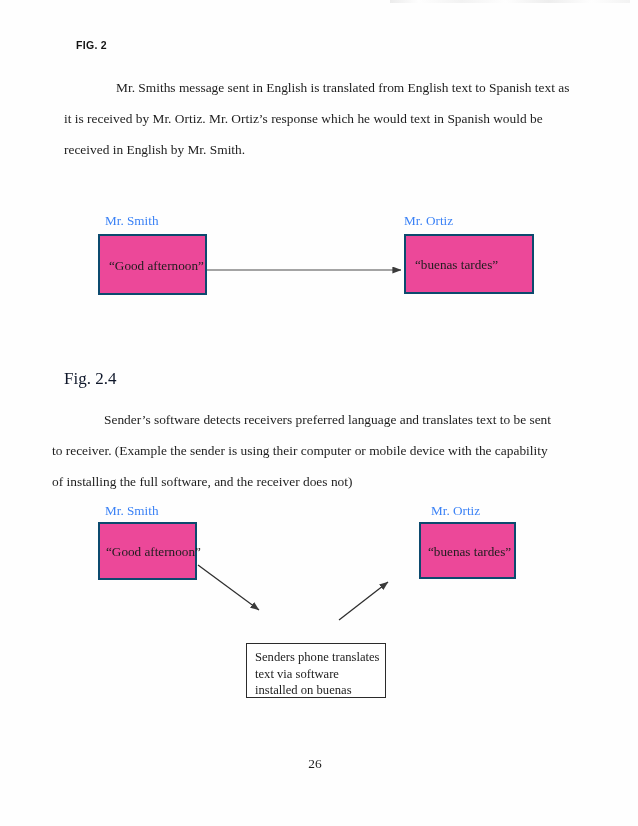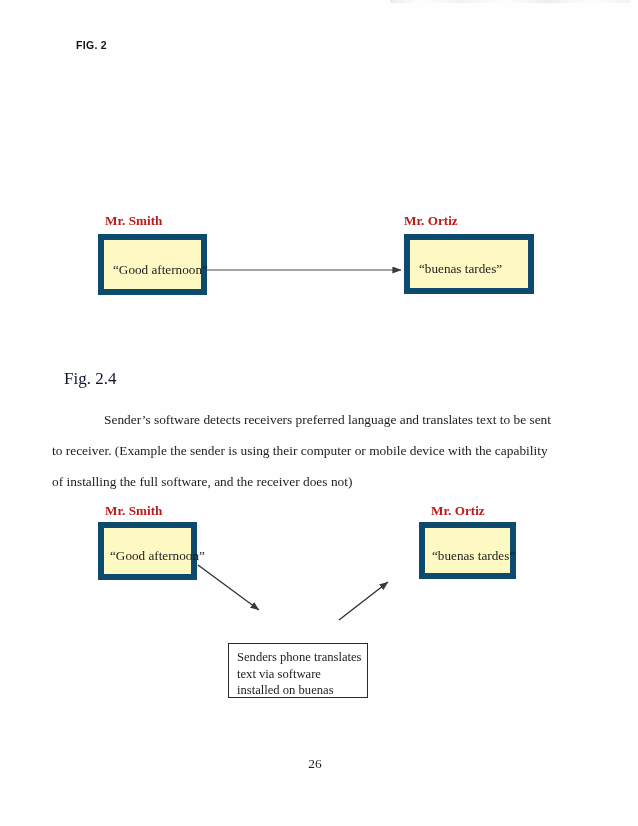--- a/index.html
+++ b/index.html
@@ -53,42 +53,42 @@
     position: absolute;
     font-size: 13.4px;
     line-height: 31px;
     color: #1d1d1d;
     text-indent: 52px;
     width: 508px;
   }
   .node-label {
     position: absolute;
     font-size: 13.2px;
-    color: #b91c1c;
+    color: #3b82f6;
     white-space: nowrap;
-    font-weight: bold;
   }
   .msg-box {
     position: absolute;
-    border: 6px solid #0c4a6e;
-    background: #fef9c3;
+    border: 2px solid #0c4a6e;
+    background: #ec4899;
     box-sizing: border-box;
   }
   .msg-box .msg-text {
     position: absolute;
     font-size: 13.2px;
     color: #1d1d1d;
     white-space: nowrap;
   }
   .note-box {
     position: absolute;
     border: 1px solid #2b2b2b;
     background: #ffffff;
     box-sizing: border-box;
     padding: 5px 7px 2px 8px;
+    margin-left: 18px;
   }
   .note-box .note-line {
     font-size: 12.6px;
     line-height: 16.5px;
     color: #1d1d1d;
     white-space: nowrap;
   }
   svg.arrows {
     position: absolute;
     left: 0;
@@ -108,20 +108,21 @@
 </style>
 </head>
 <body>
 
 <div id="page">
 
   <div class="scan-artifact"></div>
 
   <div class="fig-label-sans" style="left:76px; top:39px;">FIG. 2</div>
 
+  <div class="para" style="left:64px; top:72px;">Mr. Smiths message sent in English is translated from English text to Spanish text as it is received by Mr. Ortiz. Mr. Ortiz’s response which he would text in Spanish would be received in English by Mr. Smith.</div>
 
   <div class="node-label" style="left:105px; top:213px;">Mr. Smith</div>
 
   <div class="msg-box" style="left:98px; top:234px; width:109px; height:61px;">
     <span class="msg-text" style="left:9px; top:22px;">“Good afternoon”</span>
   </div>
 
   <div class="node-label" style="left:404px; top:213px;">Mr. Ortiz</div>
 
   <div class="msg-box" style="left:404px; top:234px; width:130px; height:60px;">

